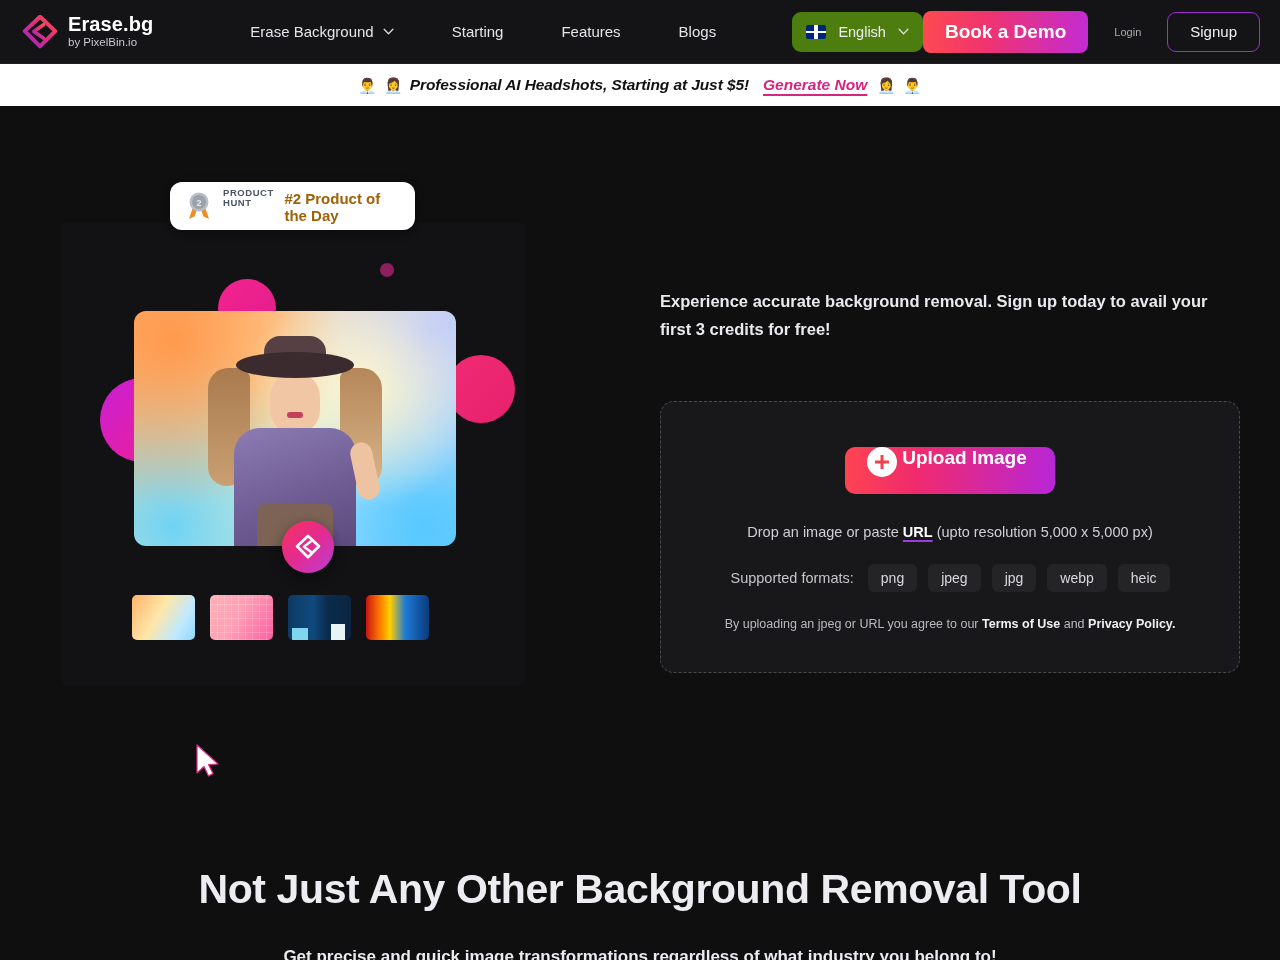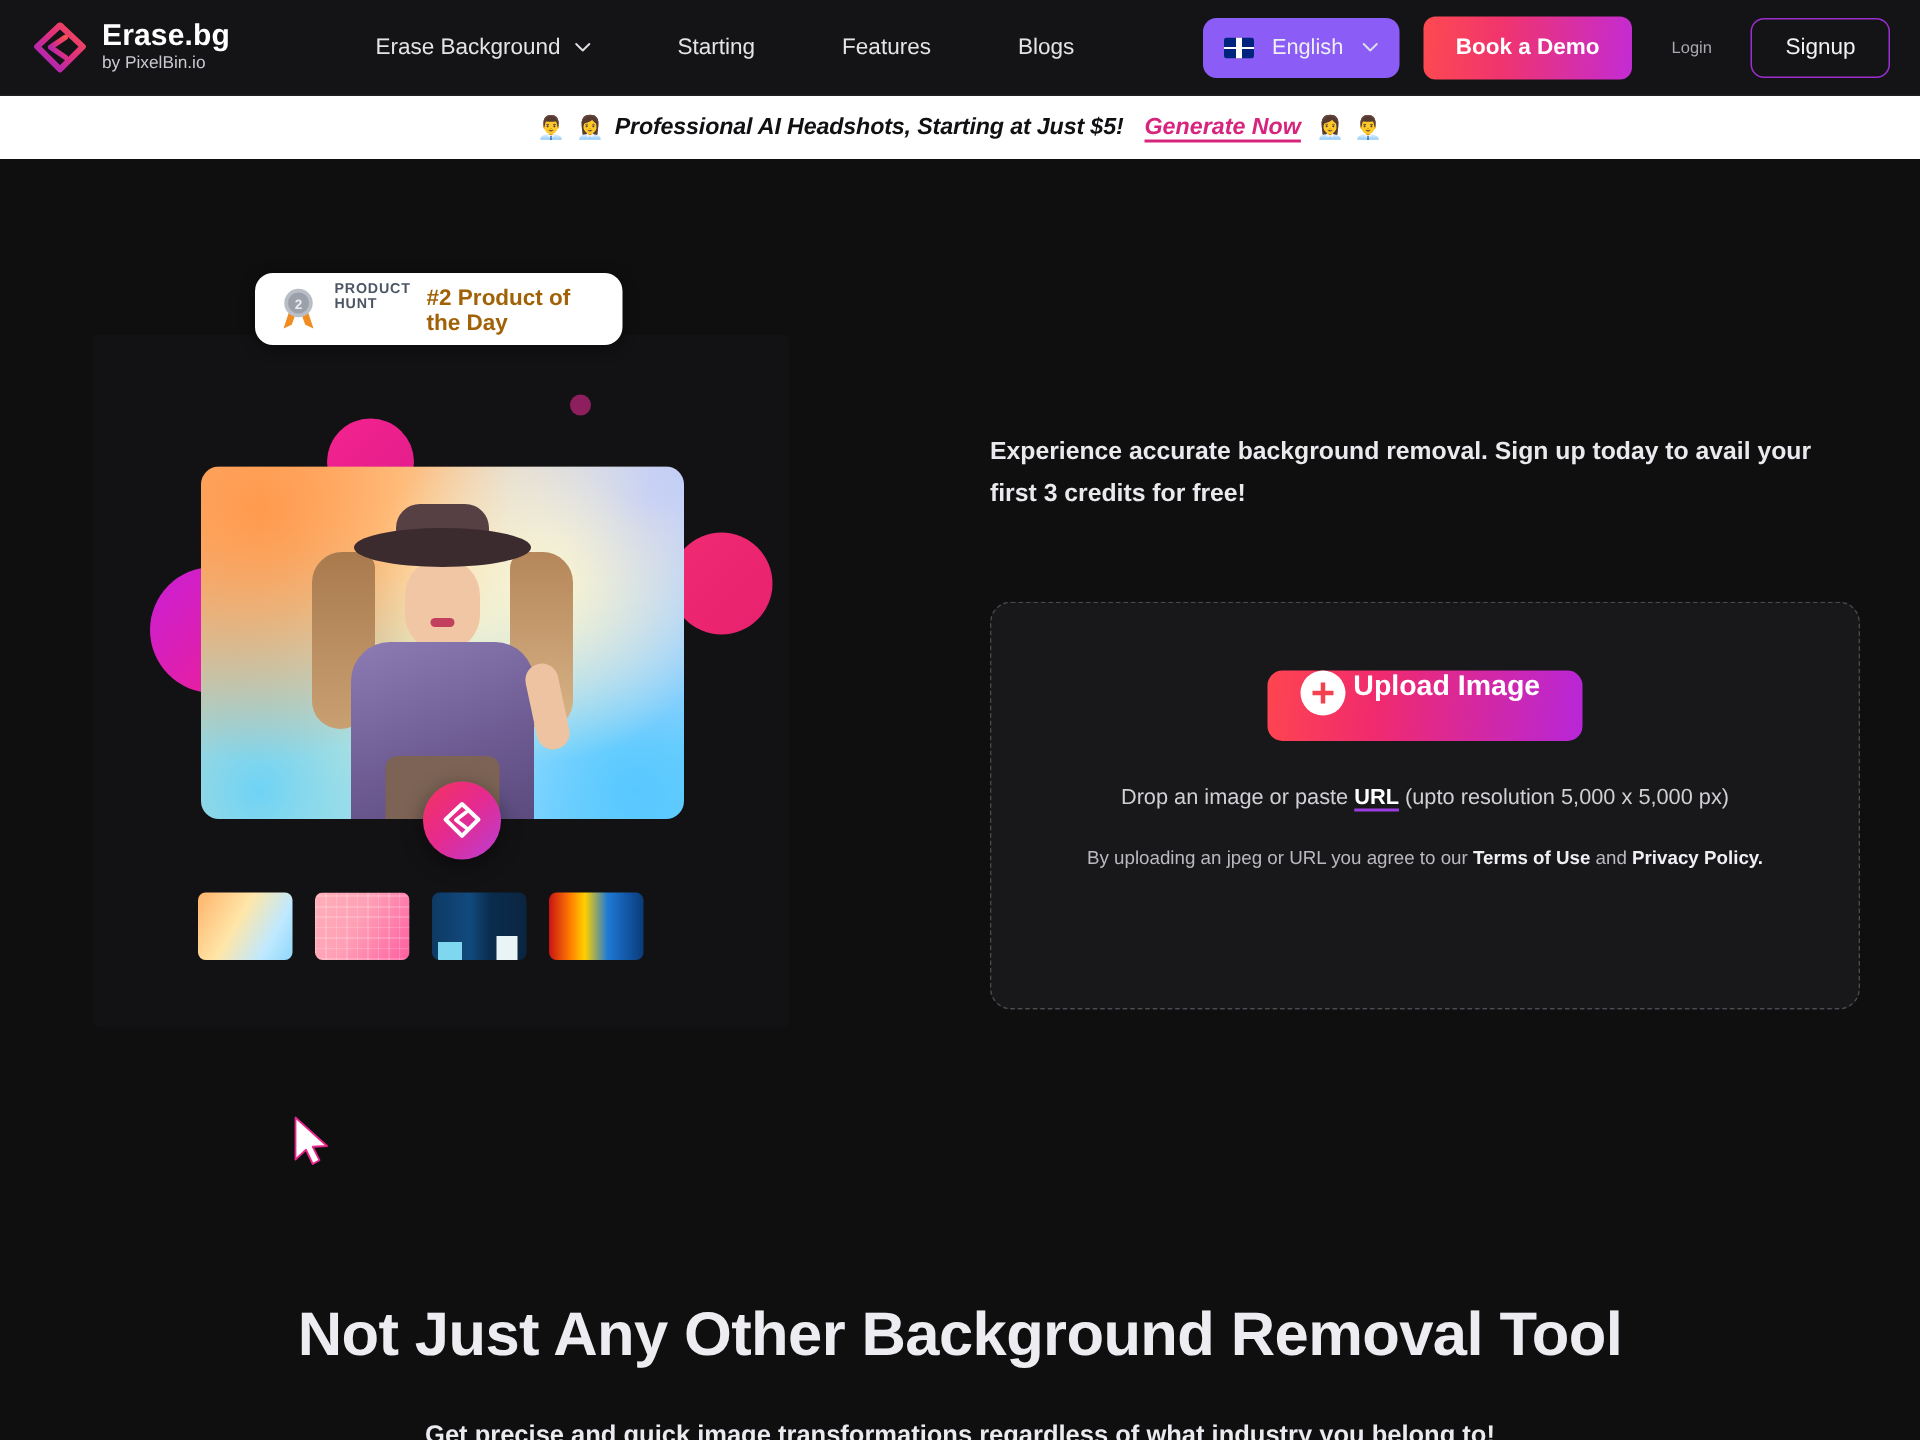--- a/index.html
+++ b/index.html
@@ -40,40 +40,40 @@
   .nav-link:last-child { margin-right: 0; }
   .chev {
     width: 11px; height: 7px; display: inline-block;
   }
 
   .nav-right {
     margin-left: auto;
     display: flex; align-items: center; gap: 0;
   }
   .lang-select {
-    background: #8b5cf6; border-radius: 9px;
+    background: #4d7c0f; border-radius: 9px;
     height: 40px; display: flex; align-items: center;
     gap: 12px; padding: 0 14px; cursor: pointer;
   }
   .flag {
     width: 20px; height: 14px; border-radius: 2px; flex: none;
     background:
       linear-gradient(to bottom, transparent 43%, #fff 43%, #fff 57%, transparent 57%),
       linear-gradient(to right, transparent 41%, #fff 41%, #fff 59%, transparent 59%),
       linear-gradient(to bottom, transparent 46%, #cf142b 46%, #cf142b 54%, transparent 54%),
       linear-gradient(to right, transparent 44%, #cf142b 44%, #cf142b 56%, transparent 56%),
       #00247d;
   }
   .lang-label { color: #efeff2; font-size: 14.5px; }
   .btn-demo {
-    margin-left: 16px;
+    margin-left: 0;
     height: 42px; padding: 0 22px;
     border-radius: 8px; border: none;
     background: linear-gradient(95deg, #fe4a50 0%, #f0346e 38%, #c32bd4 100%);
-    color: #fff; font-size: 15px; font-weight: 700;
+    color: #fff; font-size: 19px; font-weight: 700;
     font-family: "Liberation Sans", sans-serif;
     cursor: pointer; white-space: nowrap;
   }
   .btn-login {
     margin-left: 26px; color: #a9a9b2; font-size: 11px; cursor: pointer;
   }
   .btn-signup {
     margin-left: 26px;
     height: 40px; padding: 0 22px;
     display: flex; align-items: center;
@@ -413,20 +413,28 @@
     <div class="upload-box">
       <button class="btn-upload">
         <span class="plus-circle"></span>
         <span class="btn-upload-label">Upload Image</span>
       </button>
 
       <div class="drop-line">
         <span>Drop an image or paste </span><span class="url-link">URL</span><span> (upto resolution 5,000 x 5,000 px)</span>
       </div>
 
+      <div class="formats-row">
+        <span class="formats-label">Supported formats:</span>
+        <span class="chip">png</span>
+        <span class="chip">jpeg</span>
+        <span class="chip">jpg</span>
+        <span class="chip">webp</span>
+        <span class="chip">heic</span>
+      </div>
 
       <div class="legal">
         <span>By uploading an jpeg or URL you agree to our </span><b class="lnk">Terms of Use</b><span> and </span><b class="lnk">Privacy Policy.</b>
       </div>
     </div>
   </div>
 </div>
 
 <div class="section2">
   <h2 class="s2-title">Not Just Any Other Background Removal Tool</h2>

